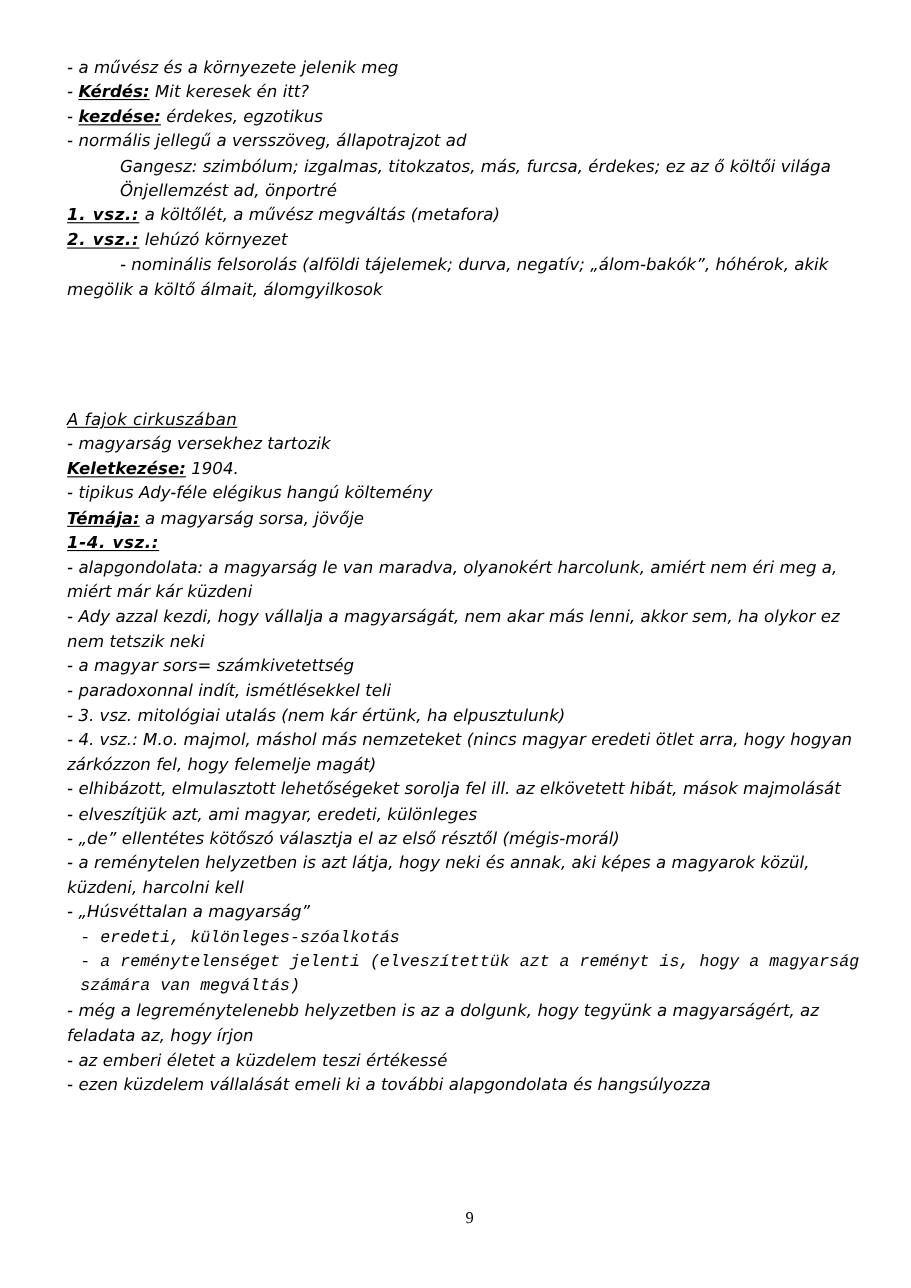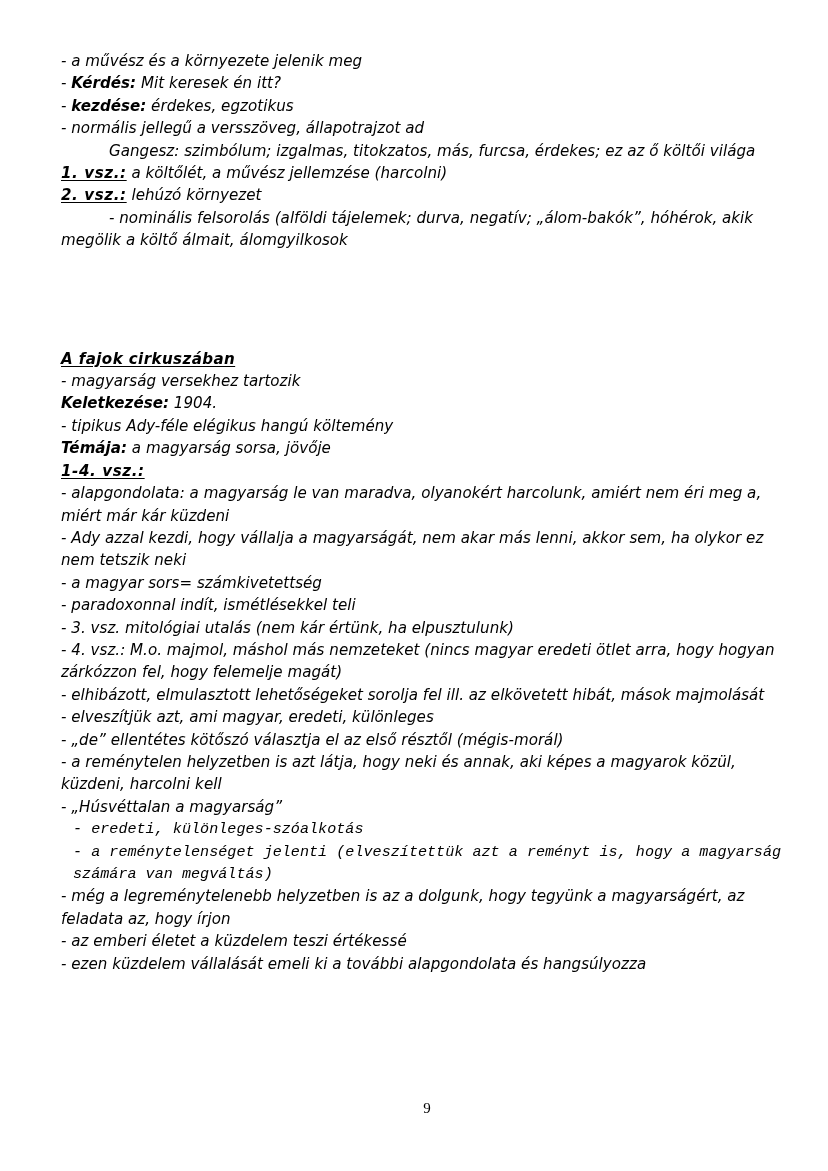--- a/index.html
+++ b/index.html
@@ -36,31 +36,32 @@
     color: #000000;
     letter-spacing: 0.02px;
     white-space: normal;
     text-align: left;
   }
   .line.indent-tab { padding-left: 48px; }
   .line.indent-small { padding-left: 12px; font-family: Liberation Mono, monospace; }
   b.lbl {
     font-weight: bold;
     font-style: italic;
+    text-decoration: underline;
     text-underline-offset: 2px;
   }
   b.lbl-spaced {
     font-weight: bold;
     font-style: italic;
     text-decoration: underline;
     text-underline-offset: 2px;
     letter-spacing: 0.6px;
   }
   .heading {
-    font-weight: bold;
+    font-weight: normal;
     font-style: italic;
     text-decoration: underline;
     text-underline-offset: 2px;
     letter-spacing: 0.4px;
   }
   .gap-block { height: 96px; }
   .pagenum {
     position: absolute;
     left: 0;
     top: 1100px;
@@ -82,22 +83,23 @@
       <div class="line">- a művész és a környezete jelenik meg</div>
 
       <div class="line"><span>- </span><b class="lbl">Kérdés:</b><span> Mit keresek én itt?</span></div>
 
       <div class="line"><span>- </span><b class="lbl">kezdése:</b><span> érdekes, egzotikus</span></div>
 
       <div class="line">- normális jellegű a versszöveg, állapotrajzot ad</div>
 
       <div class="line indent-tab">Gangesz: szimbólum; izgalmas, titokzatos, más, furcsa, érdekes; ez az ő költői világa</div>
 
+      <div class="line indent-tab">Önjellemzést ad, önportré</div>
 
-      <div class="line"><b class="lbl-spaced">1.  vsz.:</b><span> a költőlét, a művész jellemzése (harcolni)</span></div>
+      <div class="line"><b class="lbl-spaced">1.  vsz.:</b><span> a költőlét, a művész megváltás (metafora)</span></div>
 
       <div class="line"><b class="lbl-spaced">2. vsz.:</b><span> lehúzó környezet</span></div>
 
       <div class="line" style="text-indent:48px;">- nominális felsorolás (alföldi tájelemek; durva, negatív; „álom-bakók”, hóhérok, akik megölik a költő álmait, álomgyilkosok</div>
     </div>
 
     <div class="gap-block"></div>
 
     <div>
       <div class="line"><span class="heading">A fajok cirkuszában</span></div>

